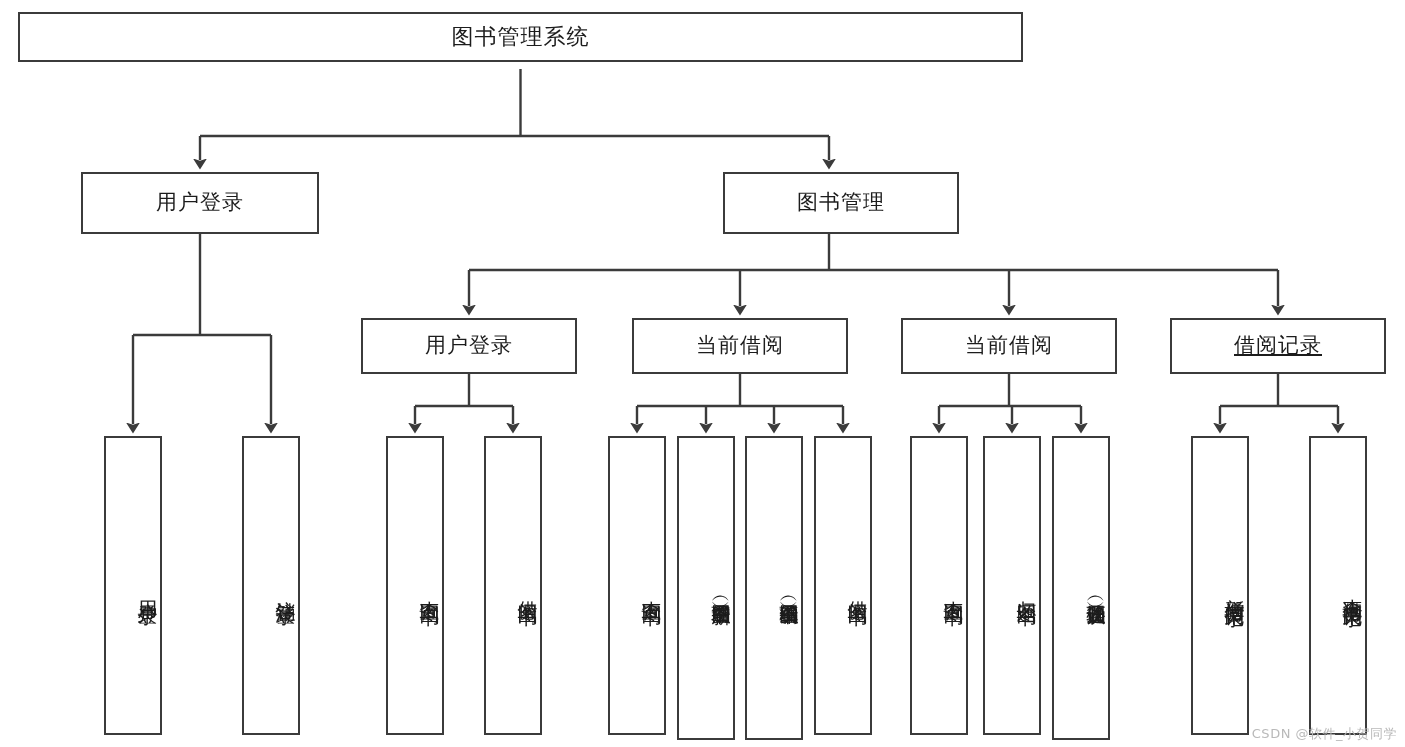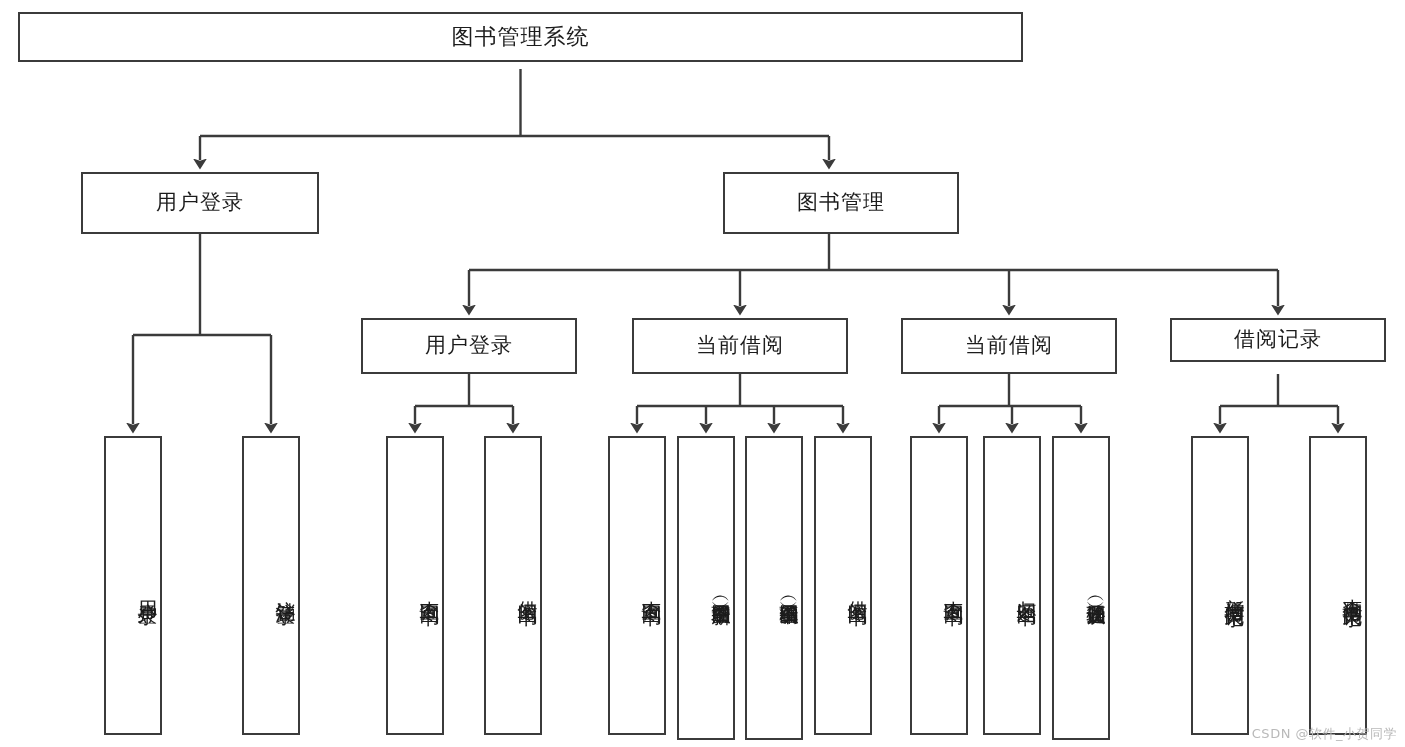--- a/index.html
+++ b/index.html
@@ -127,21 +127,21 @@
       </g>
   </svg>
 
   <div id="nodes-layer">
       <div class="node horiz root" style="left: 18px; top: 12px; width: 1005px; height: 50px;">图书管理系统</div>
       <div class="node horiz" style="left: 81px; top: 172px; width: 238px; height: 62px;">用户登录</div>
       <div class="node horiz" style="left: 711px; top: 172px; width: 236px; height: 62px; margin-left: 12px;">图书管理</div>
       <div class="node horiz" style="left: 361px; top: 318px; width: 216px; height: 56px;">用户登录</div>
       <div class="node horiz" style="left: 632px; top: 318px; width: 216px; height: 56px;">当前借阅</div>
       <div class="node horiz" style="left: 901px; top: 318px; width: 216px; height: 56px;">当前借阅</div>
-      <div class="node horiz" style="left: 1170px; top: 318px; width: 216px; height: 44px;">借阅记录</div>
+      <div class="node horiz" style="left: 1170px; top: 318px; width: 216px; height: 56px; text-decoration: underline;">借阅记录</div>
       <div class="node vert" style="left: 104px; top: 436px; width: 58px; height: 299px;">用户登录</div>
       <div class="node vert" style="left: 242px; top: 436px; width: 58px; height: 299px;">注销登录</div>
       <div class="node vert" style="left: 386px; top: 436px; width: 58px; height: 299px;">查询图书</div>
       <div class="node vert" style="left: 484px; top: 436px; width: 58px; height: 299px;">借阅图书</div>
       <div class="node vert" style="left: 608px; top: 436px; width: 58px; height: 299px;">查询图书</div>
       <div class="node vert tight" style="left: 677px; top: 436px; width: 58px; height: 304px;">新增图书（管理员）</div>
       <div class="node vert tight" style="left: 745px; top: 436px; width: 58px; height: 304px;">编辑图书（管理员）</div>
       <div class="node vert" style="left: 814px; top: 436px; width: 58px; height: 299px;">借阅图书</div>
       <div class="node vert" style="left: 910px; top: 436px; width: 58px; height: 299px;">查询图书</div>
       <div class="node vert" style="left: 983px; top: 436px; width: 58px; height: 299px;">归还图书</div>

